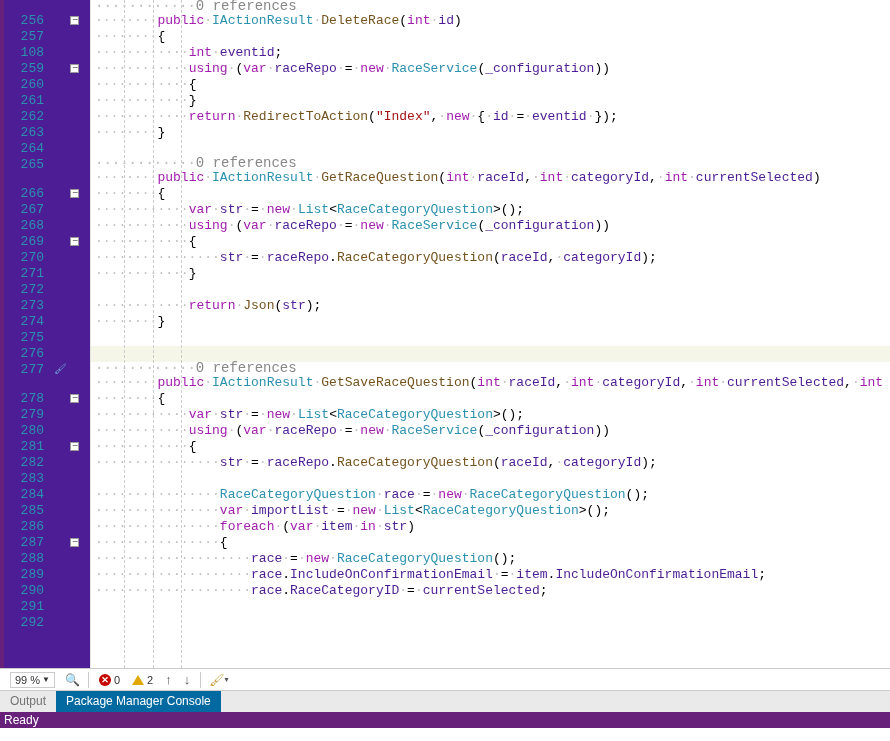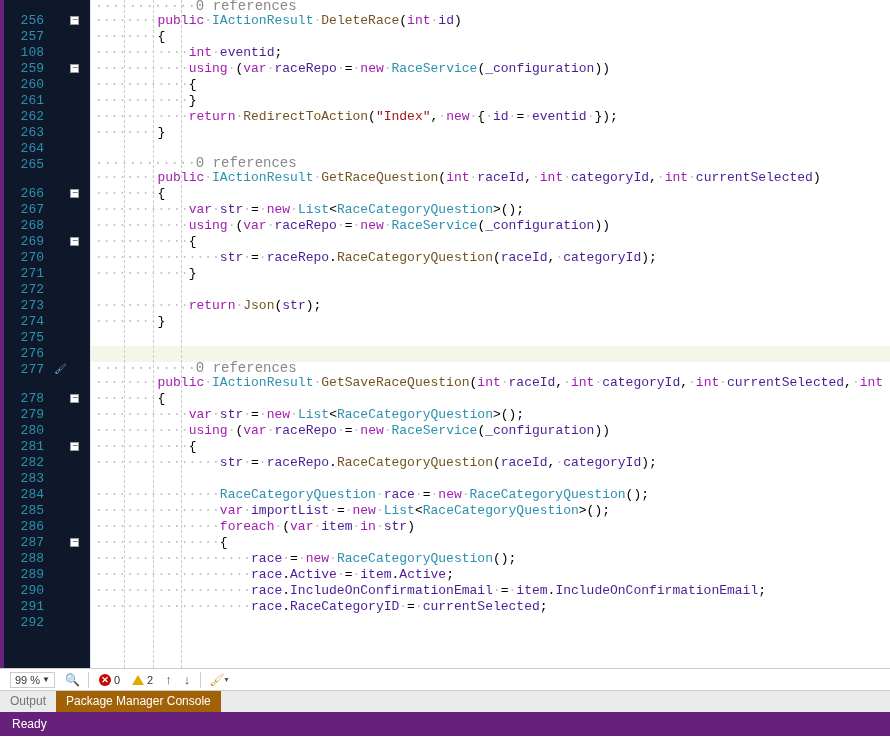--- a/index.html
+++ b/index.html
@@ -11,21 +11,21 @@
       width: 890px;
       height: 741px;
     }
     .editor-area {
       display: flex;
       height: 668px;
       background: #ffffff;
     }
     .gutter {
       display: flex;
-      background: #0f172a;
+      background: #4c1d95;
       border-right: 1px solid #e5e5e5;
     }
     .line-numbers {
       width: 48px;
       text-align: right;
       padding-right: 8px;
       color: #2b91af;
       user-select: none;
     }
     .line-numbers div {
@@ -166,32 +166,32 @@
       font-family: 'Segoe UI', Tahoma, sans-serif;
       font-size: 12px;
       border-top: 1px solid #ccc;
     }
     .tab {
       padding: 3px 10px;
       color: #737373;
       cursor: pointer;
     }
     .tab.active {
-      background: #a16207;
+      background: #0369a1;
       color: #fff;
     }
     .bottom-bar {
-      height: 24px;
+      height: 16px;
       background: #68217a;
       color: #fff;
       font-family: 'Segoe UI', Tahoma, sans-serif;
       font-size: 12px;
       display: flex;
       align-items: center;
-      padding: 0 12px;
+      padding: 0 4px;
     }
     .left-border {
       width: 4px;
       background: #68217a;
       height: 100%;
     }
     .divider {
       height: 16px;
       width: 1px;
       background: #ccc;
@@ -339,21 +339,20 @@
         <div class="code-line"><span class="dots">············</span><span class="kw">var</span><span class="dots">·</span><span class="var">str</span><span class="dots">·</span><span class="plain">=</span><span class="dots">·</span><span class="kw">new</span><span class="dots">·</span><span class="type">List</span><span class="plain">&lt;</span><span class="type">RaceCategoryQuestion</span><span class="plain">&gt;();</span></div>
         <div class="code-line"><span class="dots">············</span><span class="kw">using</span><span class="dots">·</span><span class="plain">(</span><span class="kw">var</span><span class="dots">·</span><span class="var">raceRepo</span><span class="dots">·</span><span class="plain">=</span><span class="dots">·</span><span class="kw">new</span><span class="dots">·</span><span class="type">RaceService</span><span class="plain">(</span><span class="var">_configuration</span><span class="plain">))</span></div>
         <div class="code-line"><span class="dots">············</span><span class="plain">{</span></div>
         <div class="code-line"><span class="dots">················</span><span class="var">str</span><span class="dots">·</span><span class="plain">=</span><span class="dots">·</span><span class="var">raceRepo</span><span class="plain">.</span><span class="method">RaceCategoryQuestion</span><span class="plain">(</span><span class="var">raceId</span><span class="plain">,</span><span class="dots">·</span><span class="var">categoryId</span><span class="plain">);</span></div>
         <div class="code-line"><span class="plain"></span></div>
         <div class="code-line"><span class="dots">················</span><span class="type">RaceCategoryQuestion</span><span class="dots">·</span><span class="var">race</span><span class="dots">·</span><span class="plain">=</span><span class="dots">·</span><span class="kw">new</span><span class="dots">·</span><span class="type">RaceCategoryQuestion</span><span class="plain">();</span></div>
         <div class="code-line"><span class="dots">················</span><span class="kw">var</span><span class="dots">·</span><span class="var">importList</span><span class="dots">·</span><span class="plain">=</span><span class="dots">·</span><span class="kw">new</span><span class="dots">·</span><span class="type">List</span><span class="plain">&lt;</span><span class="type">RaceCategoryQuestion</span><span class="plain">&gt;();</span></div>
         <div class="code-line"><span class="dots">················</span><span class="kw">foreach</span><span class="dots">·</span><span class="plain">(</span><span class="kw">var</span><span class="dots">·</span><span class="var">item</span><span class="dots">·</span><span class="kw">in</span><span class="dots">·</span><span class="var">str</span><span class="plain">)</span></div>
         <div class="code-line"><span class="dots">················</span><span class="plain">{</span></div>
         <div class="code-line"><span class="dots">····················</span><span class="var">race</span><span class="dots">·</span><span class="plain">=</span><span class="dots">·</span><span class="kw">new</span><span class="dots">·</span><span class="type">RaceCategoryQuestion</span><span class="plain">();</span></div>
-        <div class="code-line"><span class="dots">····················</span><span class="var">race</span><span class="plain">.</span><span class="var">Active</span><span class="dots">·</span><span class="plain">=</span><span class="dots">·</span><span class="var">item</span><span class="plain">.</span><span class="var">Active</span><span class="plain">;</span></div>
         <div class="code-line"><span class="dots">····················</span><span class="var">race</span><span class="plain">.</span><span class="var">IncludeOnConfirmationEmail</span><span class="dots">·</span><span class="plain">=</span><span class="dots">·</span><span class="var">item</span><span class="plain">.</span><span class="var">IncludeOnConfirmationEmail</span><span class="plain">;</span></div>
         <div class="code-line"><span class="dots">····················</span><span class="var">race</span><span class="plain">.</span><span class="var">RaceCategoryID</span><span class="dots">·</span><span class="plain">=</span><span class="dots">·</span><span class="var">currentSelected</span><span class="plain">;</span></div>
       </div>
   </div>
 </div>
 
 <div class="status-bar">
   <div class="status-item">
     <span class="zoom-box">
         <span>99 %</span>

